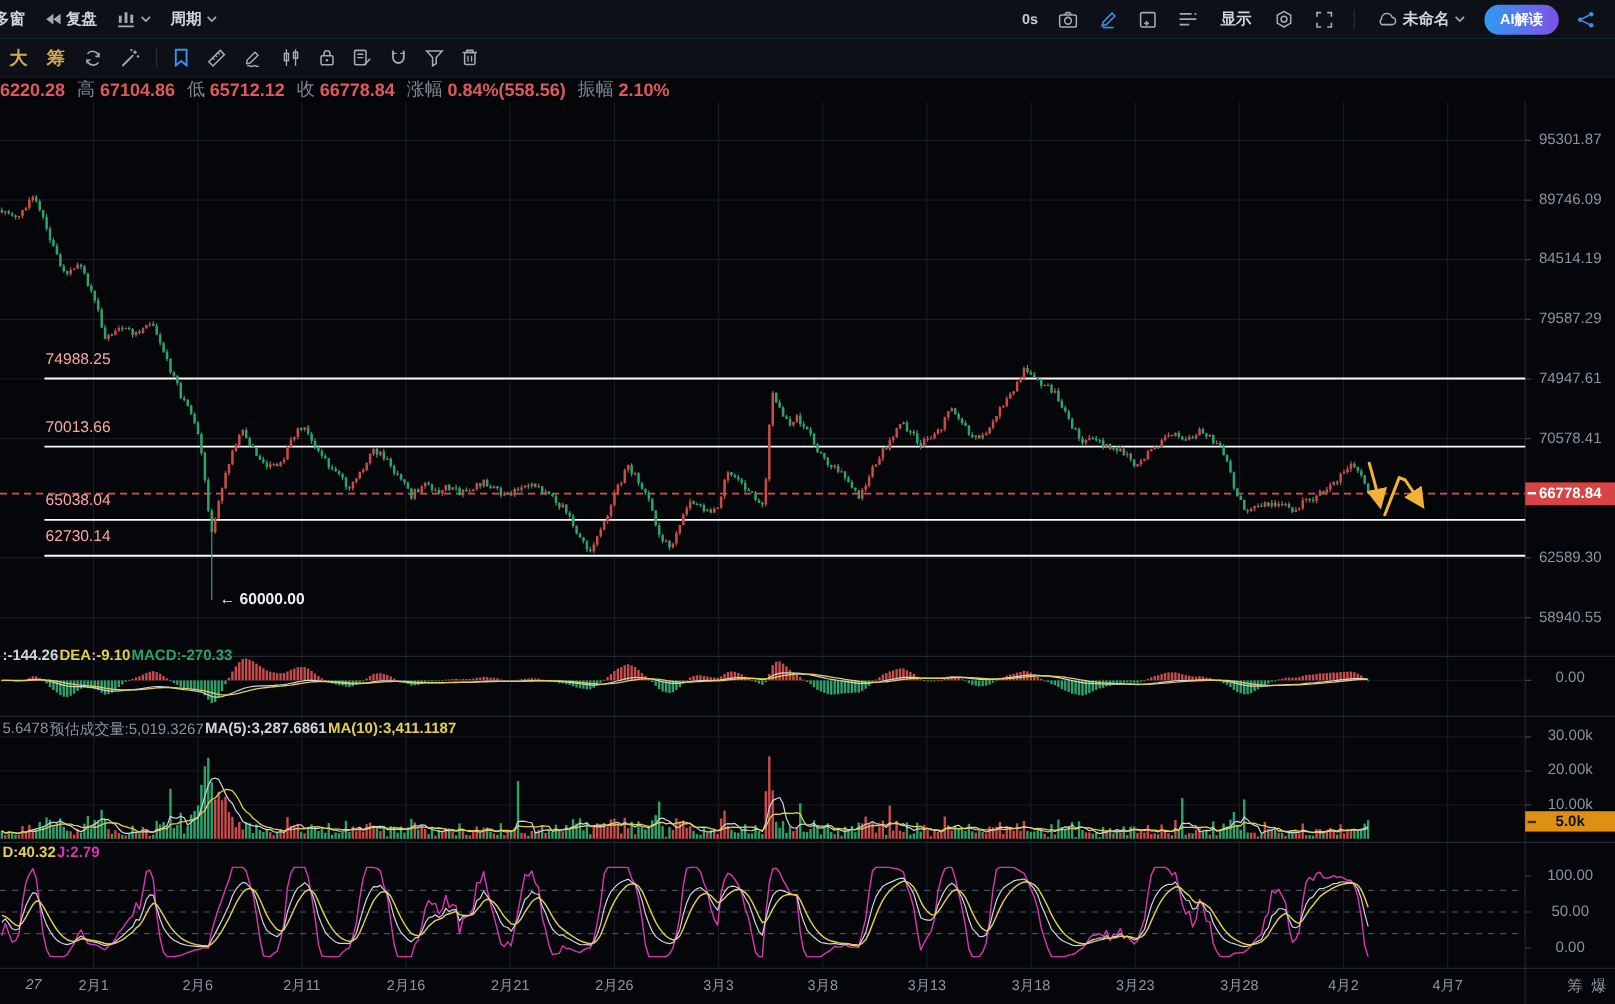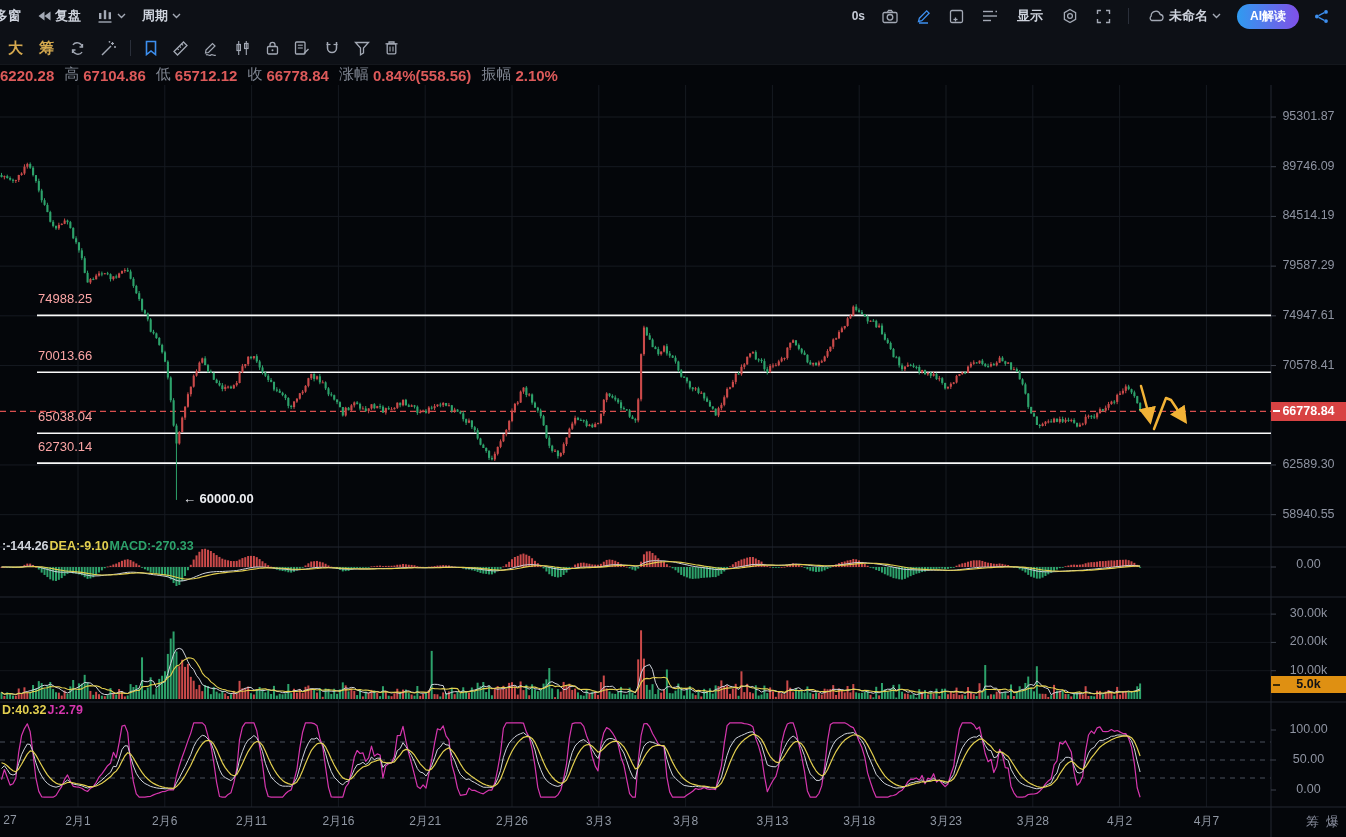--- a/index.html
+++ b/index.html
@@ -1936,20 +1936,26 @@
       <span class="val">0.84%(558.56)</span>
     <span class="lab">振幅</span>
       <span class="val">2.10%</span>
   </div>
 
   <div class="phead" style="top:539px">
     <span class="white">:-144.26</span>
     <span class="yellow">DEA:-9.10</span>
     <span class="green">MACD:-270.33</span>
   </div>
+  <div class="phead" style="top:600px">
+    <span class="gray">5.6478</span>
+    <span class="gray">预估成交量:5,019.3267</span>
+    <span class="white">MA(5):3,287.6861</span>
+    <span class="yellow">MA(10):3,411.1187</span>
+  </div>
   <div class="phead" style="top:703px">
     <span class="yellow">D:40.32</span>
     <span class="magenta">J:2.79</span>
   </div>
 
   <div id="badge-price" class="badge" style="top: 401.847px;">
       <span class="tick"></span>
       <span>66778.84</span>
     </div>
   <div id="badge-vol" class="badge" style="top: 675.501px;">
@@ -1972,21 +1978,21 @@
       <div class="ylab" style="top: 606.1px;">30.00k</div>
       <div class="ylab" style="top: 634.4px;">20.00k</div>
       <div class="ylab" style="top: 662.7px;">10.00k</div>
       <div class="ylab" style="top: 722px;">100.00</div>
       <div class="ylab" style="top: 752px;">50.00</div>
       <div class="ylab" style="top: 782px;">0.00</div>
       <div class="lvl" style="left: 38px; top: 291.391px;">74988.25</div>
       <div class="lvl" style="left: 38px; top: 348.198px;">70013.66</div>
       <div class="lvl" style="left: 38px; top: 409.207px;">65038.04</div>
       <div class="lvl" style="left: 38px; top: 439.108px;">62730.14</div>
-      <div class="xlab" style="left: 10px;">27</div>
+      <div class="xlab" style="left: 28px; font-style: italic;">27</div>
       <div class="xlab" style="left: 78px;">2月1</div>
       <div class="xlab" style="left: 164.8px;">2月6</div>
       <div class="xlab" style="left: 251.6px;">2月11</div>
       <div class="xlab" style="left: 338.4px;">2月16</div>
       <div class="xlab" style="left: 425.2px;">2月21</div>
       <div class="xlab" style="left: 512px;">2月26</div>
       <div class="xlab" style="left: 598.8px;">3月3</div>
       <div class="xlab" style="left: 685.6px;">3月8</div>
       <div class="xlab" style="left: 772.4px;">3月13</div>
       <div class="xlab" style="left: 859.2px;">3月18</div>

